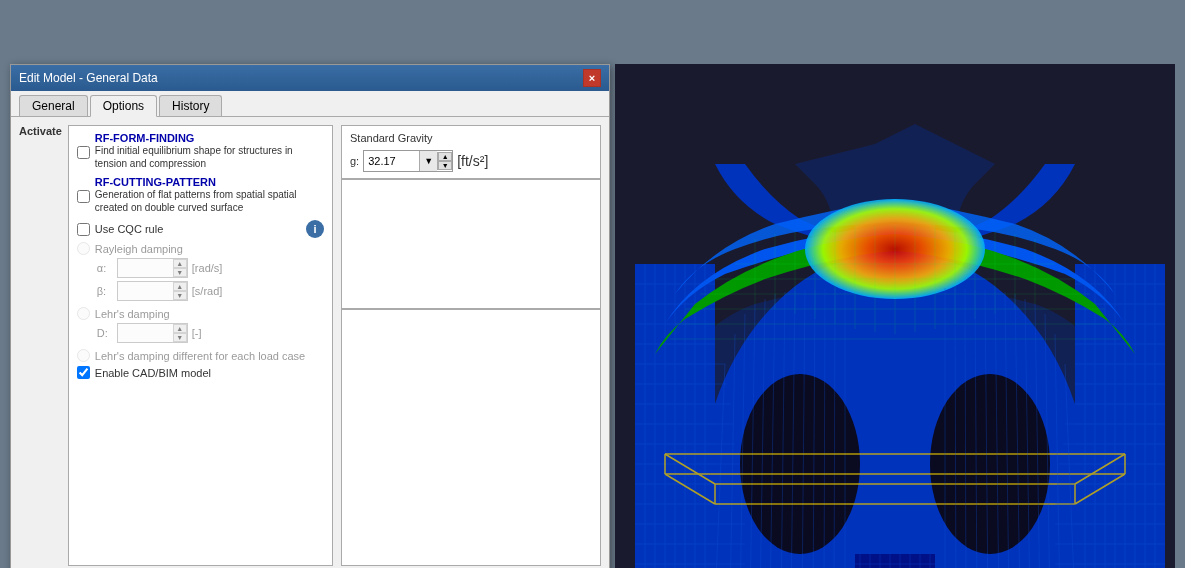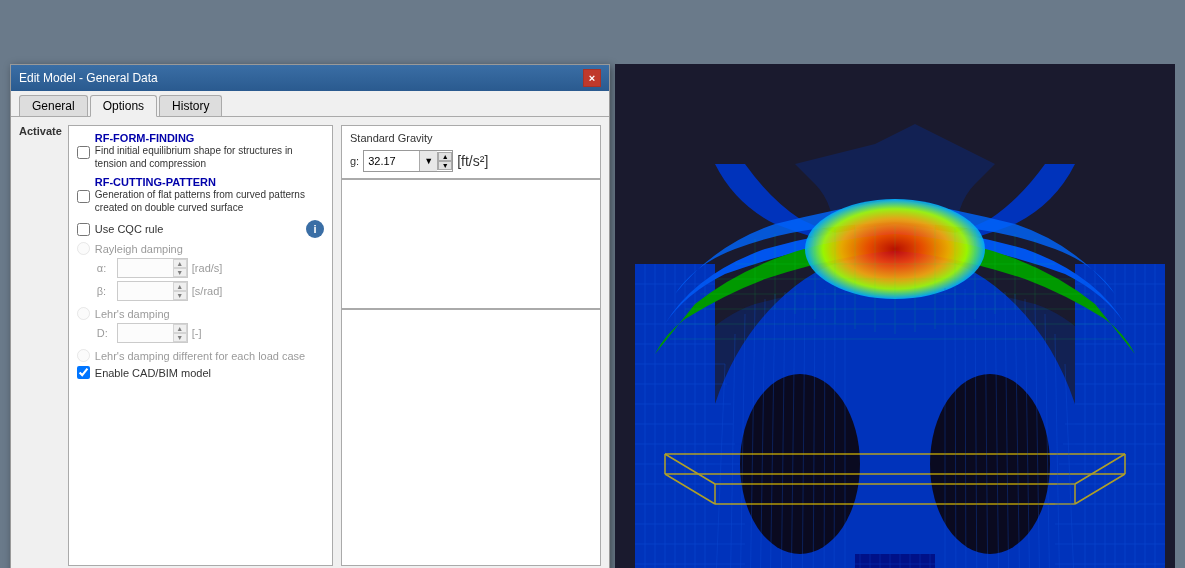--- a/index.html
+++ b/index.html
@@ -411,21 +411,21 @@
             <div class="checkbox-label-group">
               <span class="checkbox-main-label">RF-FORM-FINDING</span>
               <span class="checkbox-desc">Find initial equilibrium shape for structures in tension and compression</span>
             </div>
           </div>
 
           <div class="checkbox-item">
             <input type="checkbox" style="">
             <div class="checkbox-label-group">
               <span class="checkbox-main-label">RF-CUTTING-PATTERN</span>
-              <span class="checkbox-desc">Generation of flat patterns from curved patterns created on double curved surface</span>
+              <span class="checkbox-desc">Generation of flat patterns from spatial spatial created on double curved surface</span>
             </div>
           </div>
 
 
           <div class="cqc-row">
             <input type="checkbox" style="">
             <span class="simple-checkbox-label" style="margin-left:5px;">Use CQC rule</span>
             <div class="info-icon">i</div>
           </div>
 

